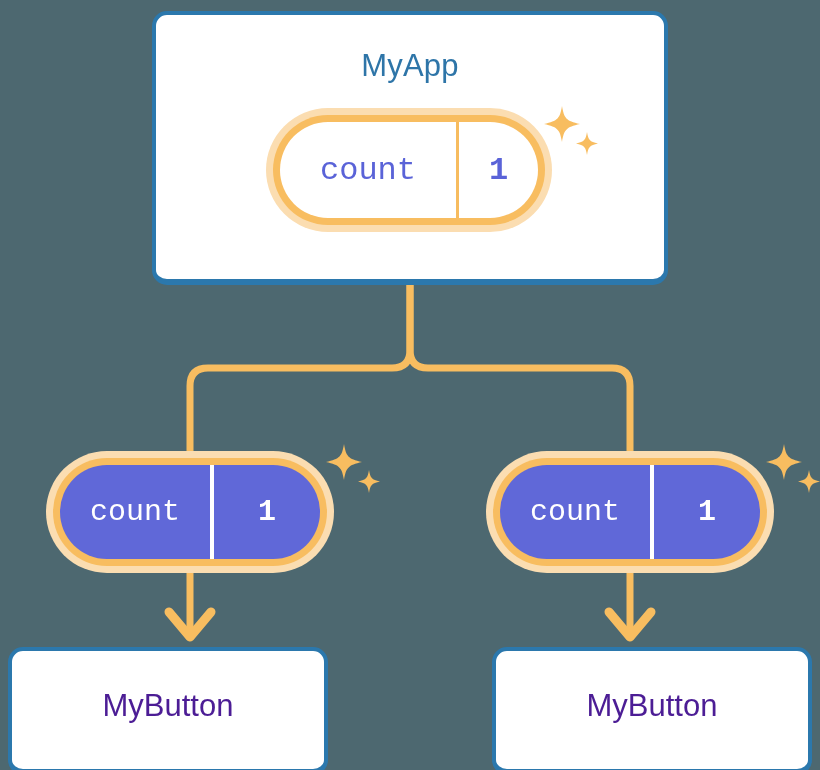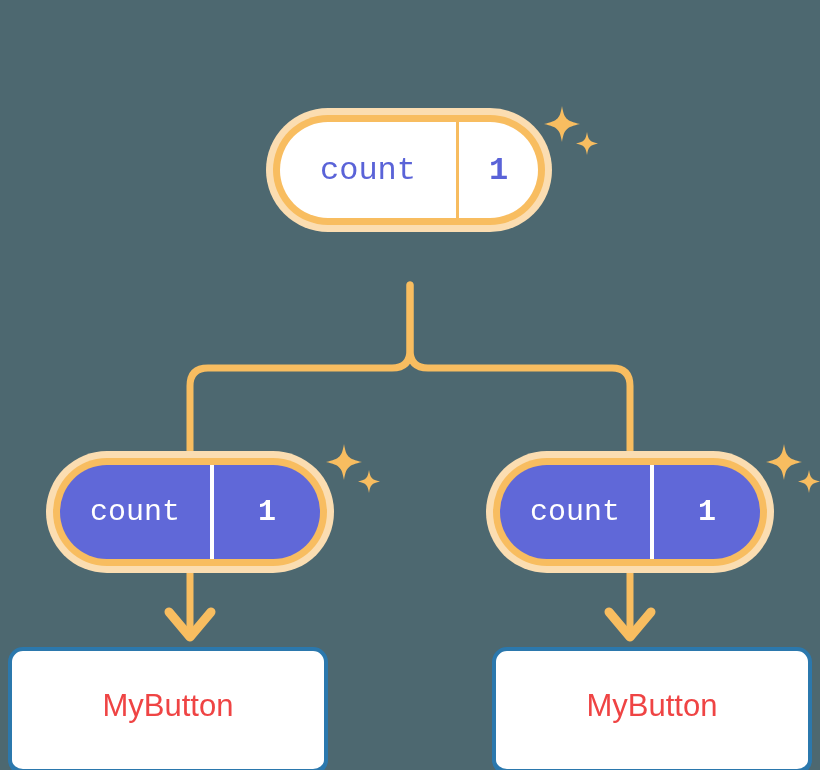--- a/index.html
+++ b/index.html
@@ -89,21 +89,21 @@
   #pill-left{left:46px;top:451px;width:288px;height:122px;}
   #pill-right{left:486px;top:451px;width:288px;height:122px;}
 
   
   .btn-card{height:128px;}
   #btn-left{left:8px;top:647px;width:320px;}
   #btn-right{left:492px;top:647px;width:320px;}
   .btn-label{
     position:absolute;left:0;top:0;width:100%;height:100%;
     display:flex;align-items:center;justify-content:center;
-    color:#ef4444;font-size:31px;
+    color:#4c1d95;font-size:31px;
     padding-bottom:8px;box-sizing:border-box;
   }
 
   
   .sparkle{position:absolute;z-index:4;}
 </style>
 </head>
 <body>
 
 <div id="stage">
@@ -124,20 +124,23 @@
     <g>
       <line x1="190" y1="572" x2="190" y2="636" stroke="#f8bd60" stroke-width="7" stroke-linecap="butt"></line>
       <path d="M169,612 L190,637 L211,612" fill="none" stroke="#f8bd60" stroke-width="9" stroke-linecap="round" stroke-linejoin="round"></path>
     </g>
     <g>
       <line x1="630" y1="572" x2="630" y2="636" stroke="#f8bd60" stroke-width="7" stroke-linecap="butt"></line>
       <path d="M609,612 L630,637 L651,612" fill="none" stroke="#f8bd60" stroke-width="9" stroke-linecap="round" stroke-linejoin="round"></path>
     </g>
   </svg>
 
+  <div id="app-card" class="card">
+    <div id="app-title">MyApp</div>
+  </div>
 
   <div id="app-pill" class="pill">
     <div class="halo"></div>
     <div class="ring"></div>
     <div class="body">
       <div class="cell key">count</div>
       <div class="divider"></div>
       <div class="cell val">1</div>
     </div>
   </div>

